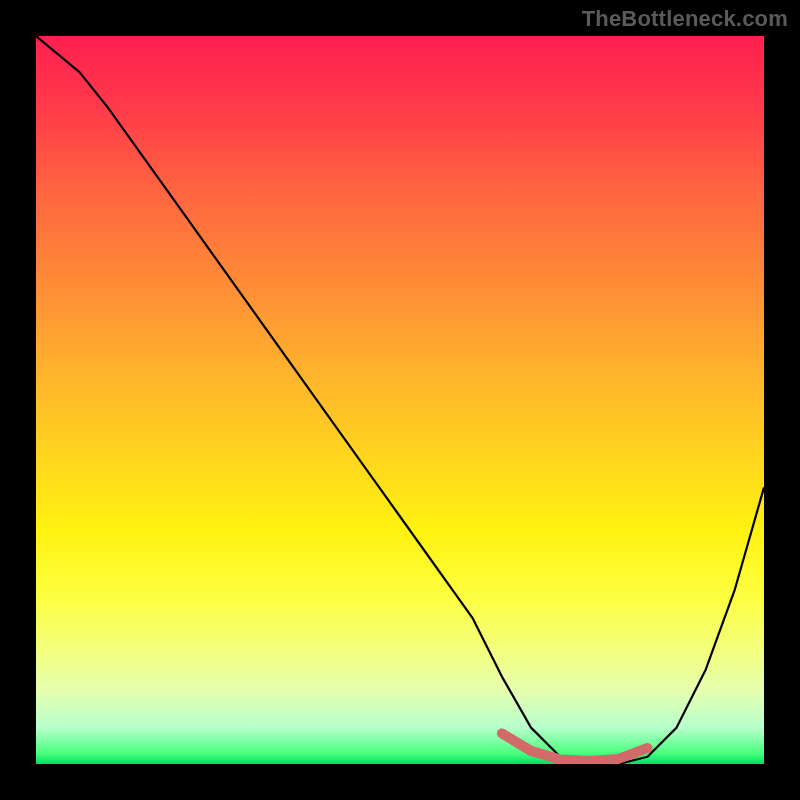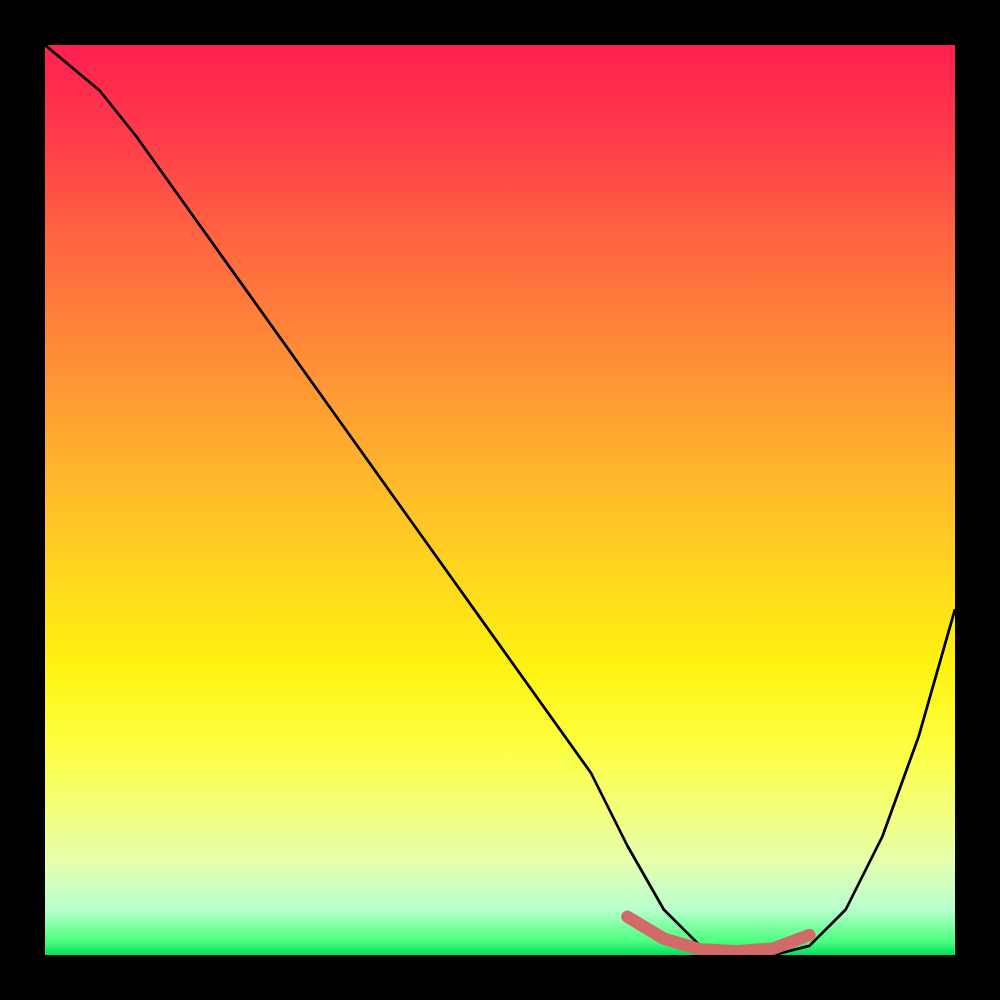--- a/index.html
+++ b/index.html
@@ -57,20 +57,21 @@
   }
   svg {
     position: absolute;
     inset: 0;
   }
 </style>
 </head>
 <body>
 
 <div class="frame">
+  <div class="watermark">TheBottleneck.com</div>
 
   <div class="plot">
     <div class="gradient"></div>
 
     <svg viewBox="0 0 728 728" preserveAspectRatio="none">
       <path fill="none" stroke="#000" stroke-width="2.2" stroke-linejoin="round" d="M0.0 0.0 L43.7 36.4 L72.8 72.8 L145.6 174.7 L218.4 276.6 L291.2 378.6 L364.0 480.5 L436.8 582.4 L465.9 640.6 L495.0 691.6 L524.2 720.7 L553.3 728.0 L582.4 728.0 L611.5 720.7 L640.6 691.6 L669.8 633.4 L698.9 553.3 L728.0 451.4"></path>
       <path fill="none" stroke="#d36a6a" stroke-width="10" stroke-linecap="round" stroke-linejoin="round" d="M465.9 697.4 L495.0 714.9 L524.2 723.6 L553.3 725.1 L582.4 722.9 L611.5 712.0"></path>
     </svg>
   </div>
 </div>

